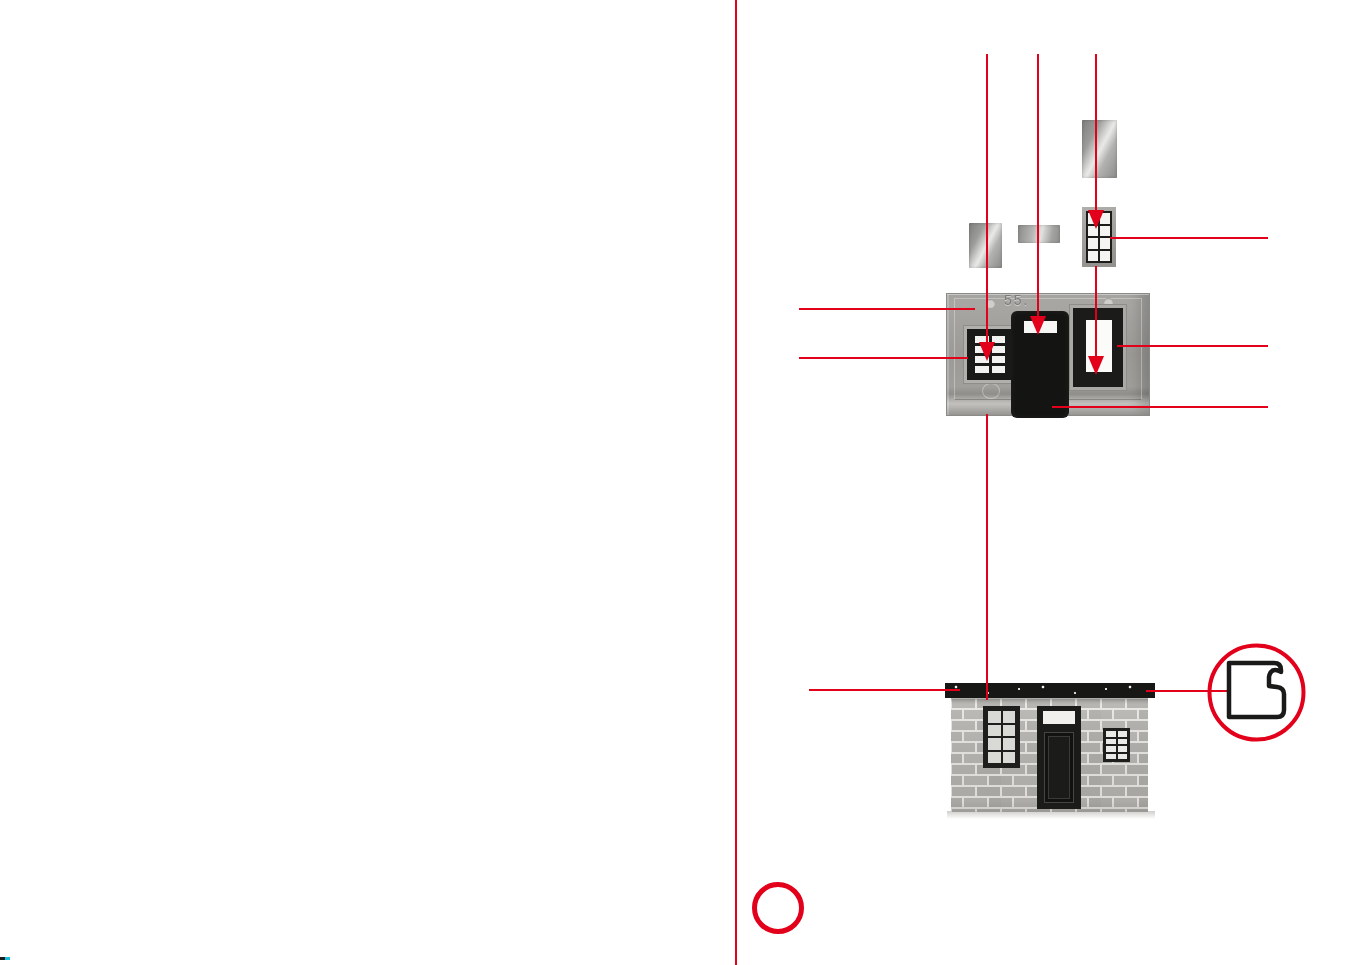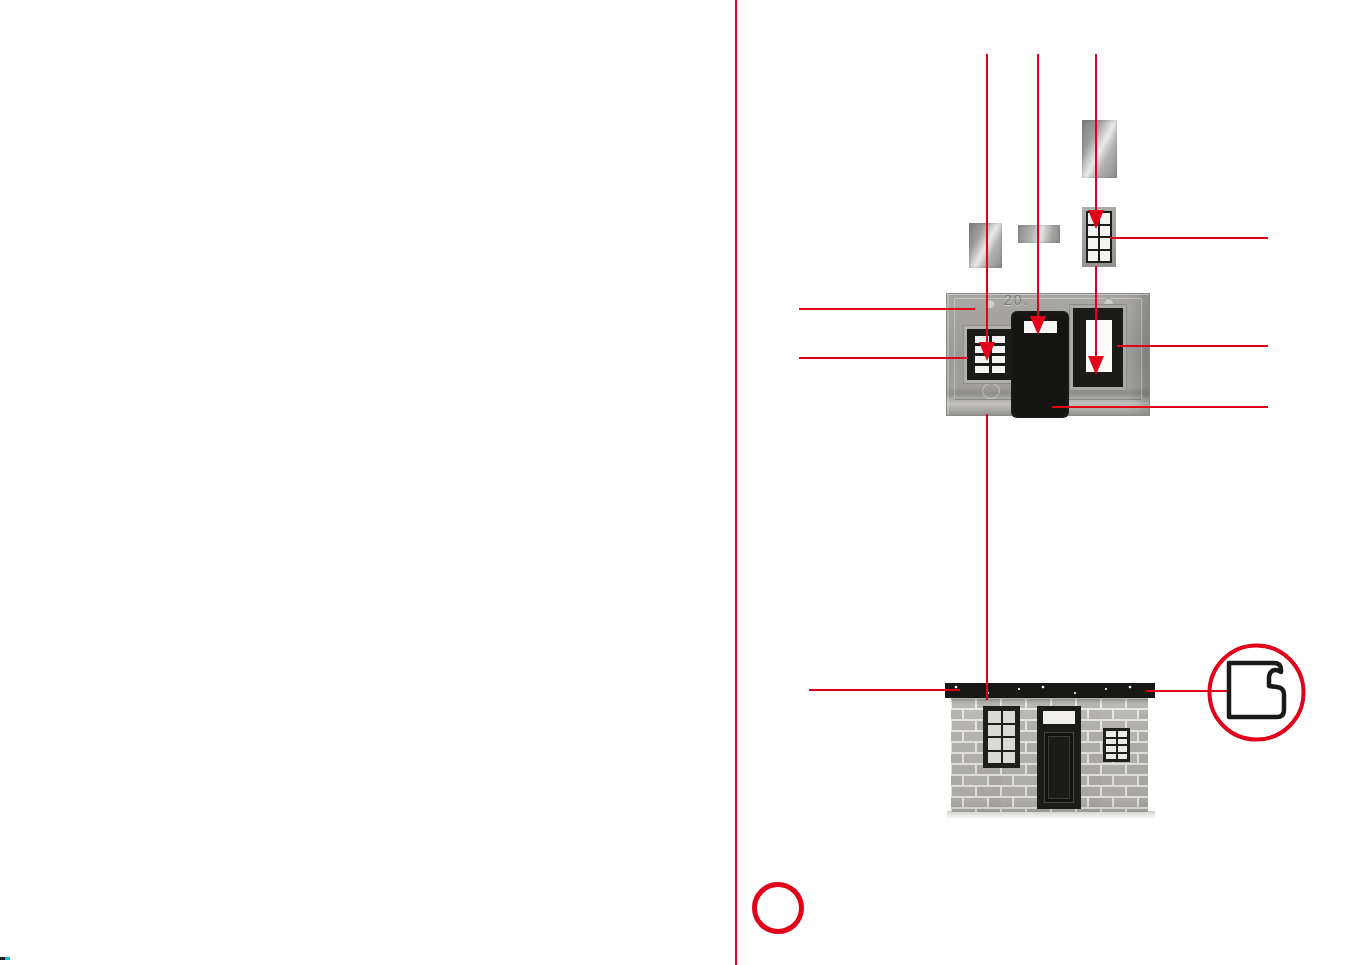--- a/index.html
+++ b/index.html
@@ -154,21 +154,21 @@
       <div class="pane-cell"></div>
         <div class="pane-cell"></div>
       <div class="pane-cell"></div>
         <div class="pane-cell"></div>
       <div class="pane-cell"></div>
         <div class="pane-cell"></div>
     </div>
   </div>
 
   <div class="wall-part">
-    <span class="part-number">20.</span>
+    <span class="part-number">55.</span>
     <div class="pin-mark" style="left:40px;top:6px;"></div>
     <div class="pin-mark" style="left:158px;top:5px;"></div>
     <div class="pin-faint" style="left:36px;top:90px;"></div>
 
     <div class="win-left-frame">
       <div class="pane-cell"></div>
         <div class="pane-cell"></div>
       <div class="pane-cell"></div>
         <div class="pane-cell"></div>
       <div class="pane-cell"></div>

